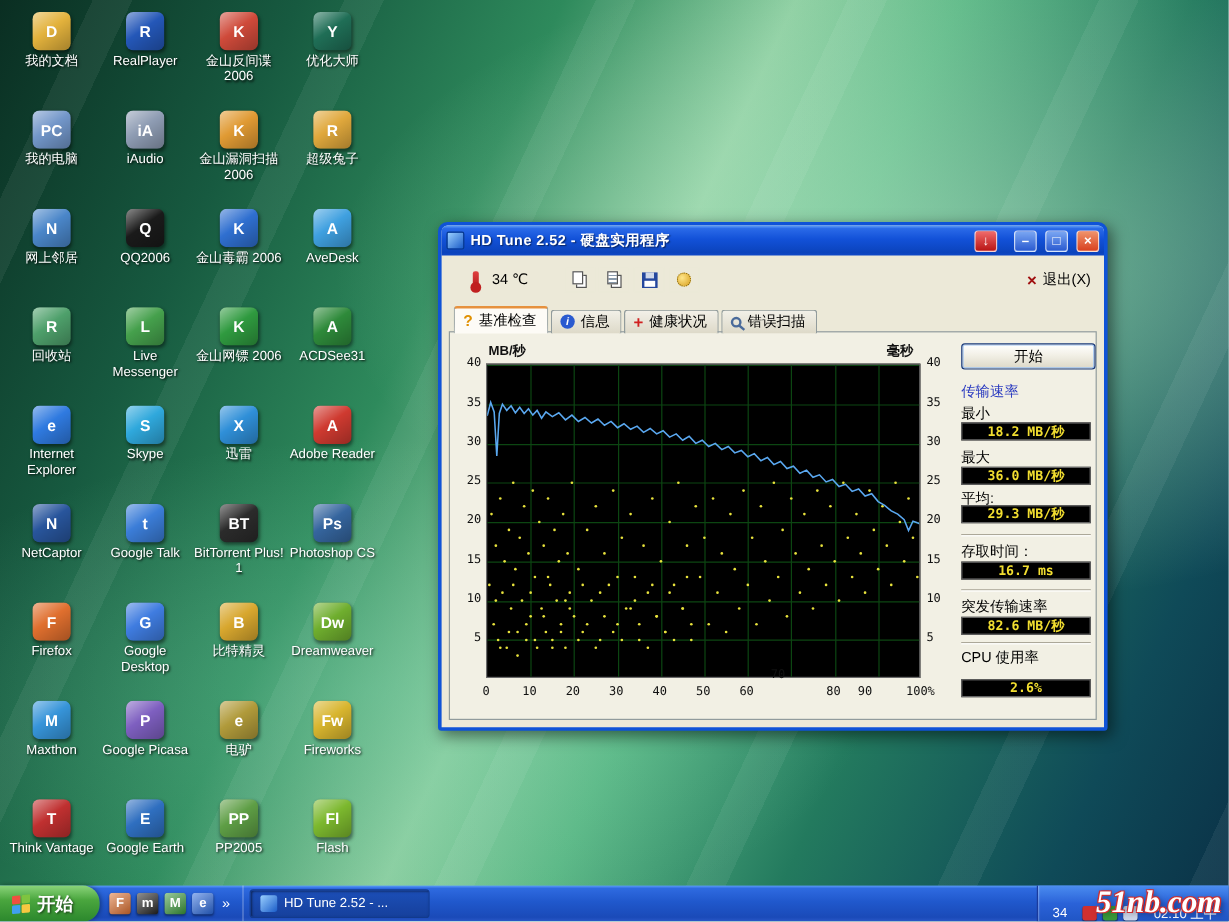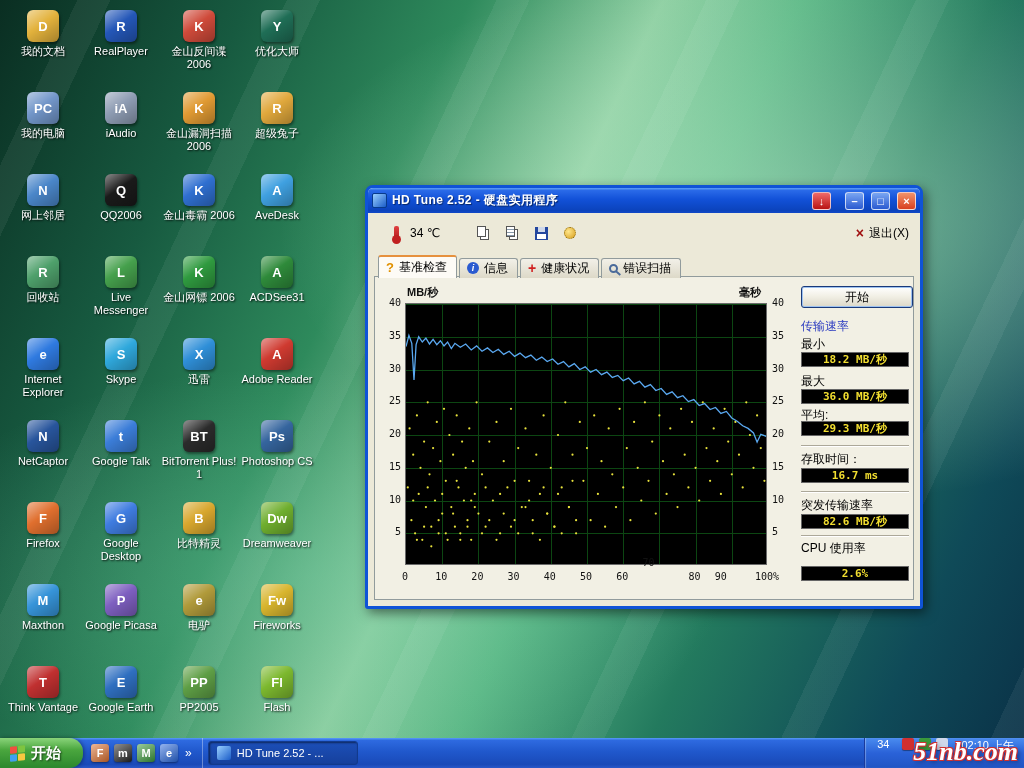--- a/index.html
+++ b/index.html
@@ -84,21 +84,21 @@
 .flag i:nth-child(3){background:#40a0f0}.flag i:nth-child(4){background:#f8c840}
 .qlaunch{display:flex;align-items:center;gap:5px;padding:0 8px;border-right:1px solid rgba(255,255,255,.35)}
 .ql-ico{width:18px;height:18px;border-radius:3px;cursor:pointer;box-shadow:0 1px 2px rgba(0,0,0,.4);
  display:flex;align-items:center;justify-content:center;color:#fff;font-size:11px;font-weight:bold;
  background-image:linear-gradient(145deg,rgba(255,255,255,.5),rgba(0,0,0,.25))}
 .chev{color:#fff;font-size:12px;cursor:pointer;padding:0 2px}
 .taskbtn{display:flex;align-items:center;gap:6px;margin:3px 0 3px 5px;padding:0 8px;width:150px;
  background:linear-gradient(#1c4fb8,#16409c);border:1px solid #123a8c;border-radius:3px;color:#fff;font-size:11px;
  cursor:pointer;box-shadow:inset 1px 1px 2px rgba(0,0,0,.5);white-space:nowrap;overflow:hidden}
 .task-ico{width:14px;height:14px;border-radius:2px;background:linear-gradient(135deg,#9ad0ff,#1a5cc8);flex:none}
-.tray{margin-left:auto;display:flex;gap:13px;padding:0 10px 0 12px;color:#fff;
+.tray{margin-left:auto;display:flex;align-items:center;gap:13px;padding:16px 10px 0 12px;color:#fff;
  background:linear-gradient(180deg,#4a8cf0 0%,#2a62d8 50%,#2055c4 100%);border-left:1px solid #1a3a9c;box-shadow:inset 1px 0 1px rgba(255,255,255,.3)}
 .tray-temp,.clock{font-size:11px;white-space:nowrap}
 .tray-ico{width:12px;height:12px;border-radius:2px;cursor:pointer;box-shadow:0 1px 1px rgba(0,0,0,.4)}
 .watermark{position:absolute;right:6px;bottom:1px;z-index:30;font-size:26px;font-weight:bold;font-style:italic;color:#fff;
  font-family:"Liberation Serif",serif;
  text-shadow:1px 1px 0 #d03030,-1px -1px 0 #d03030,1px -1px 0 #d03030,-1px 1px 0 #d03030,2px 2px 5px rgba(0,0,0,.5)}
 </style>
 </head>
 <body>
 

